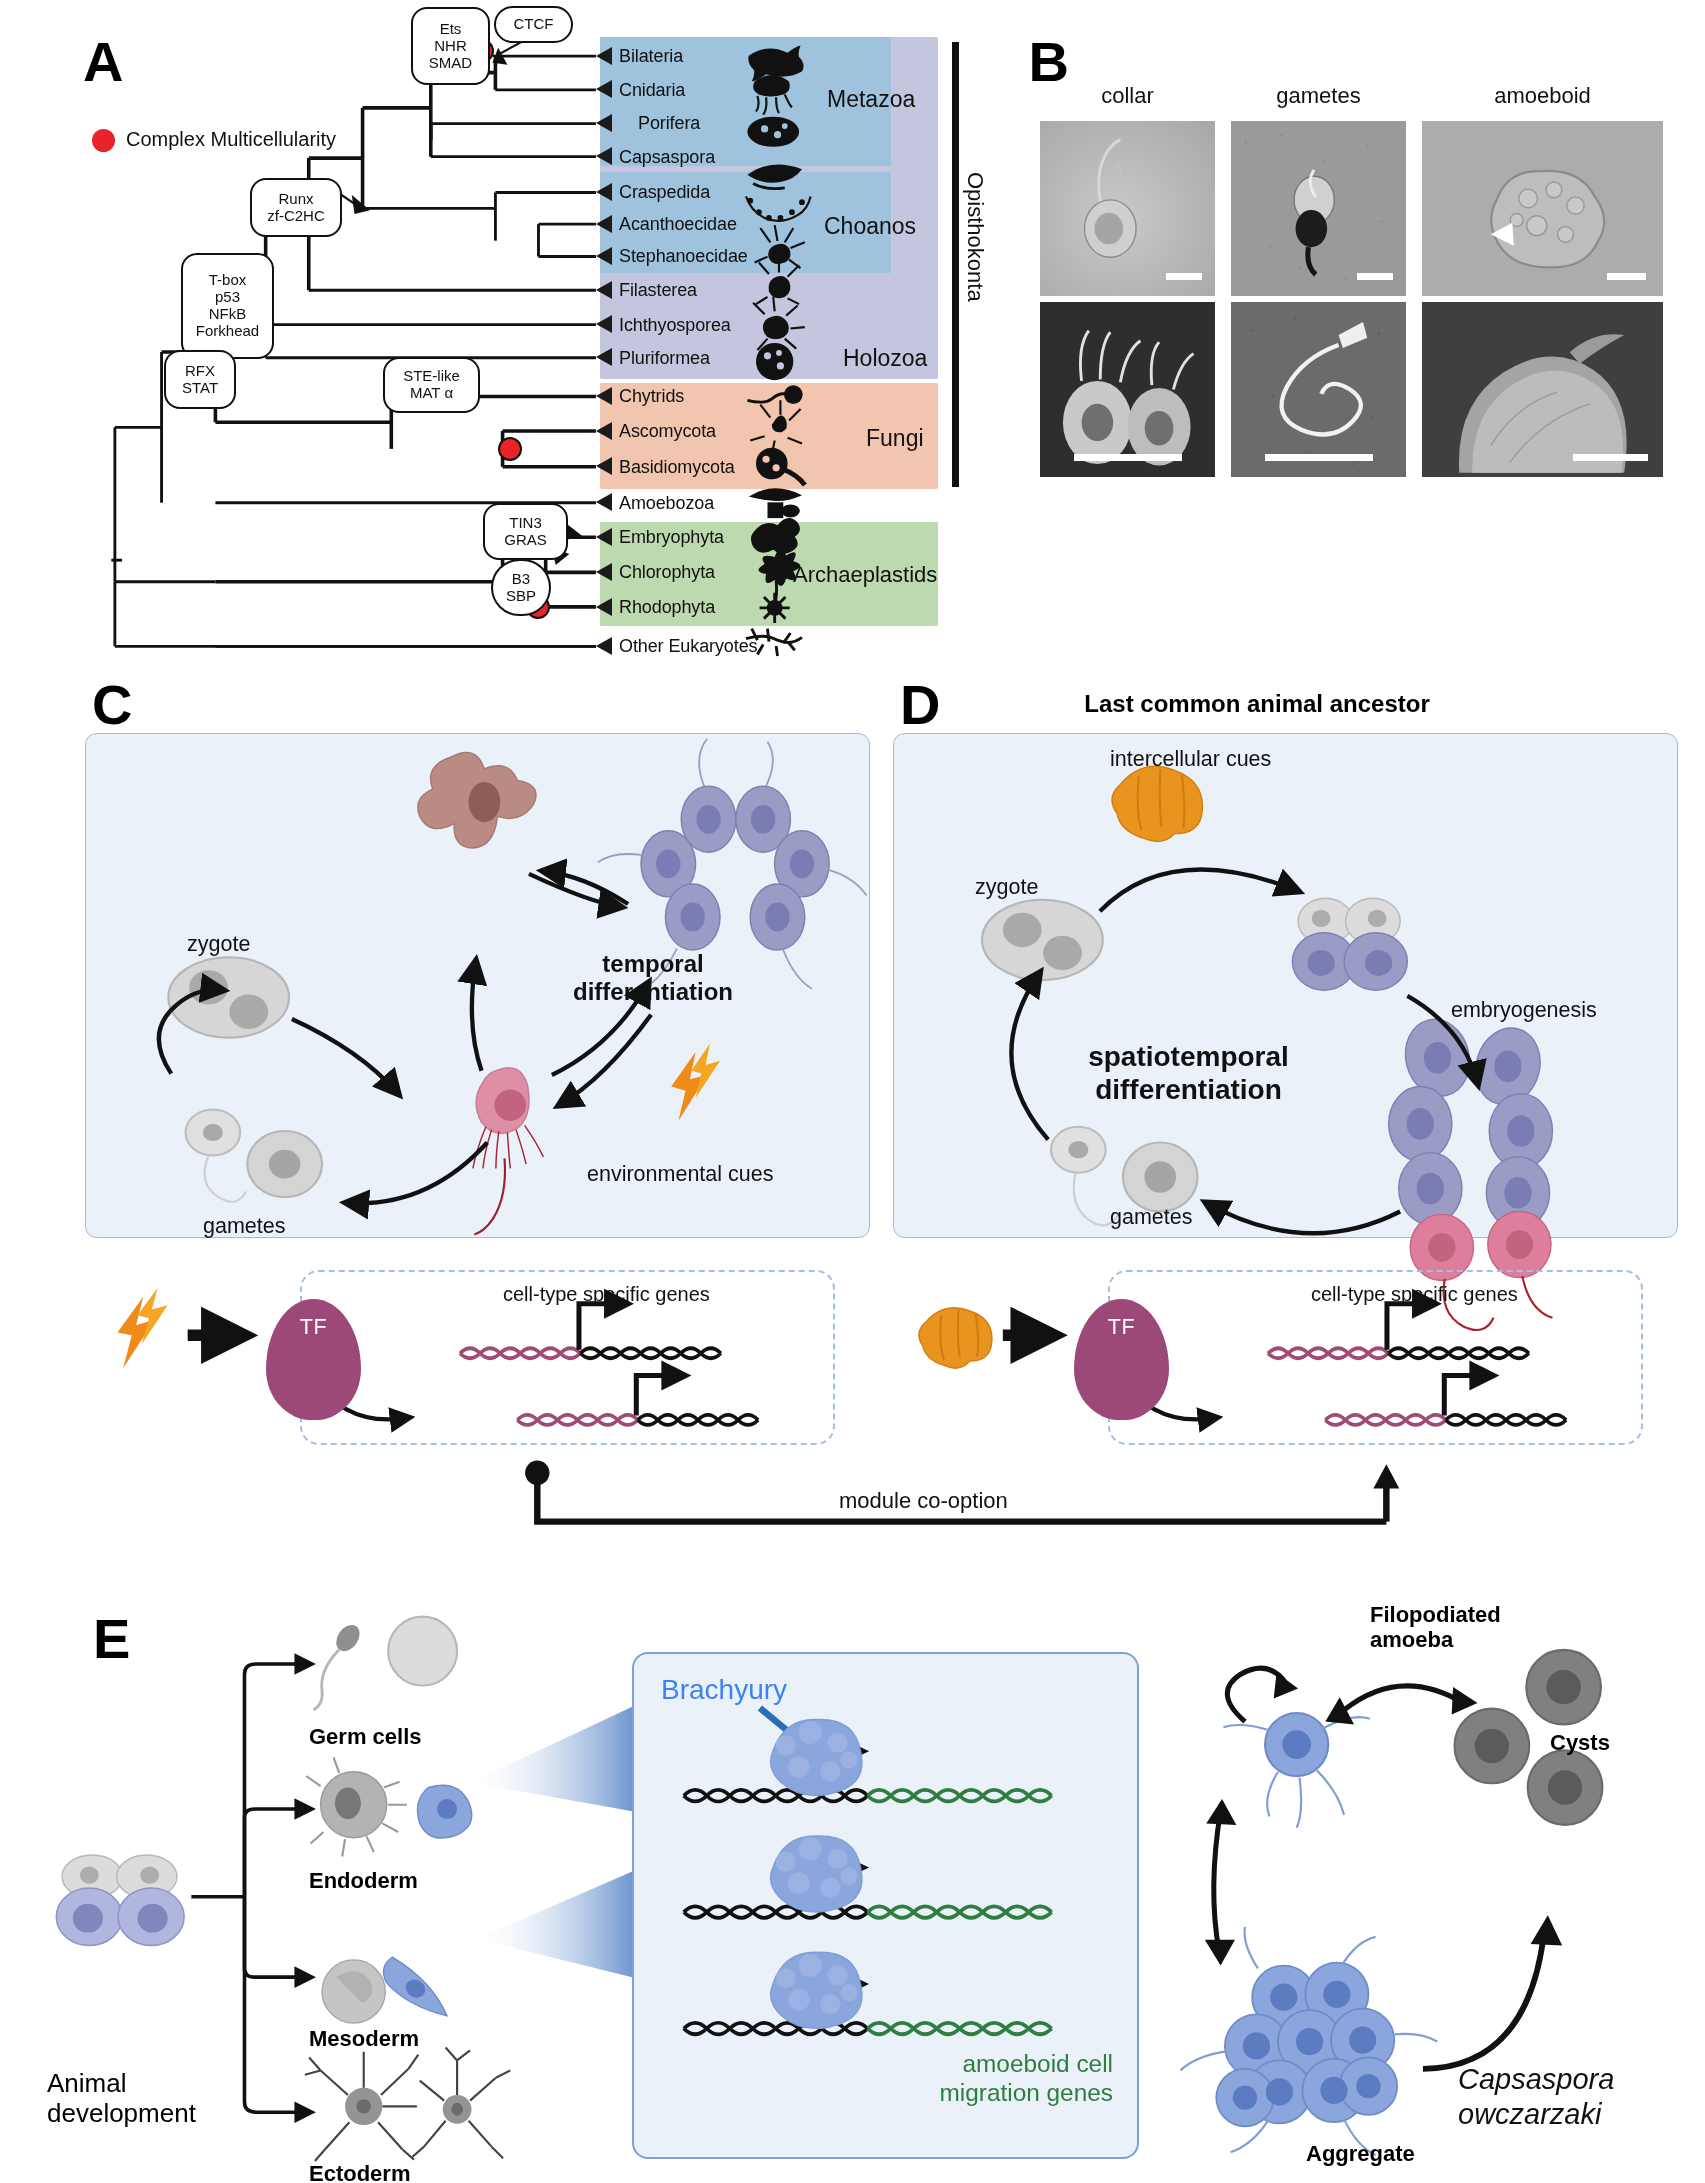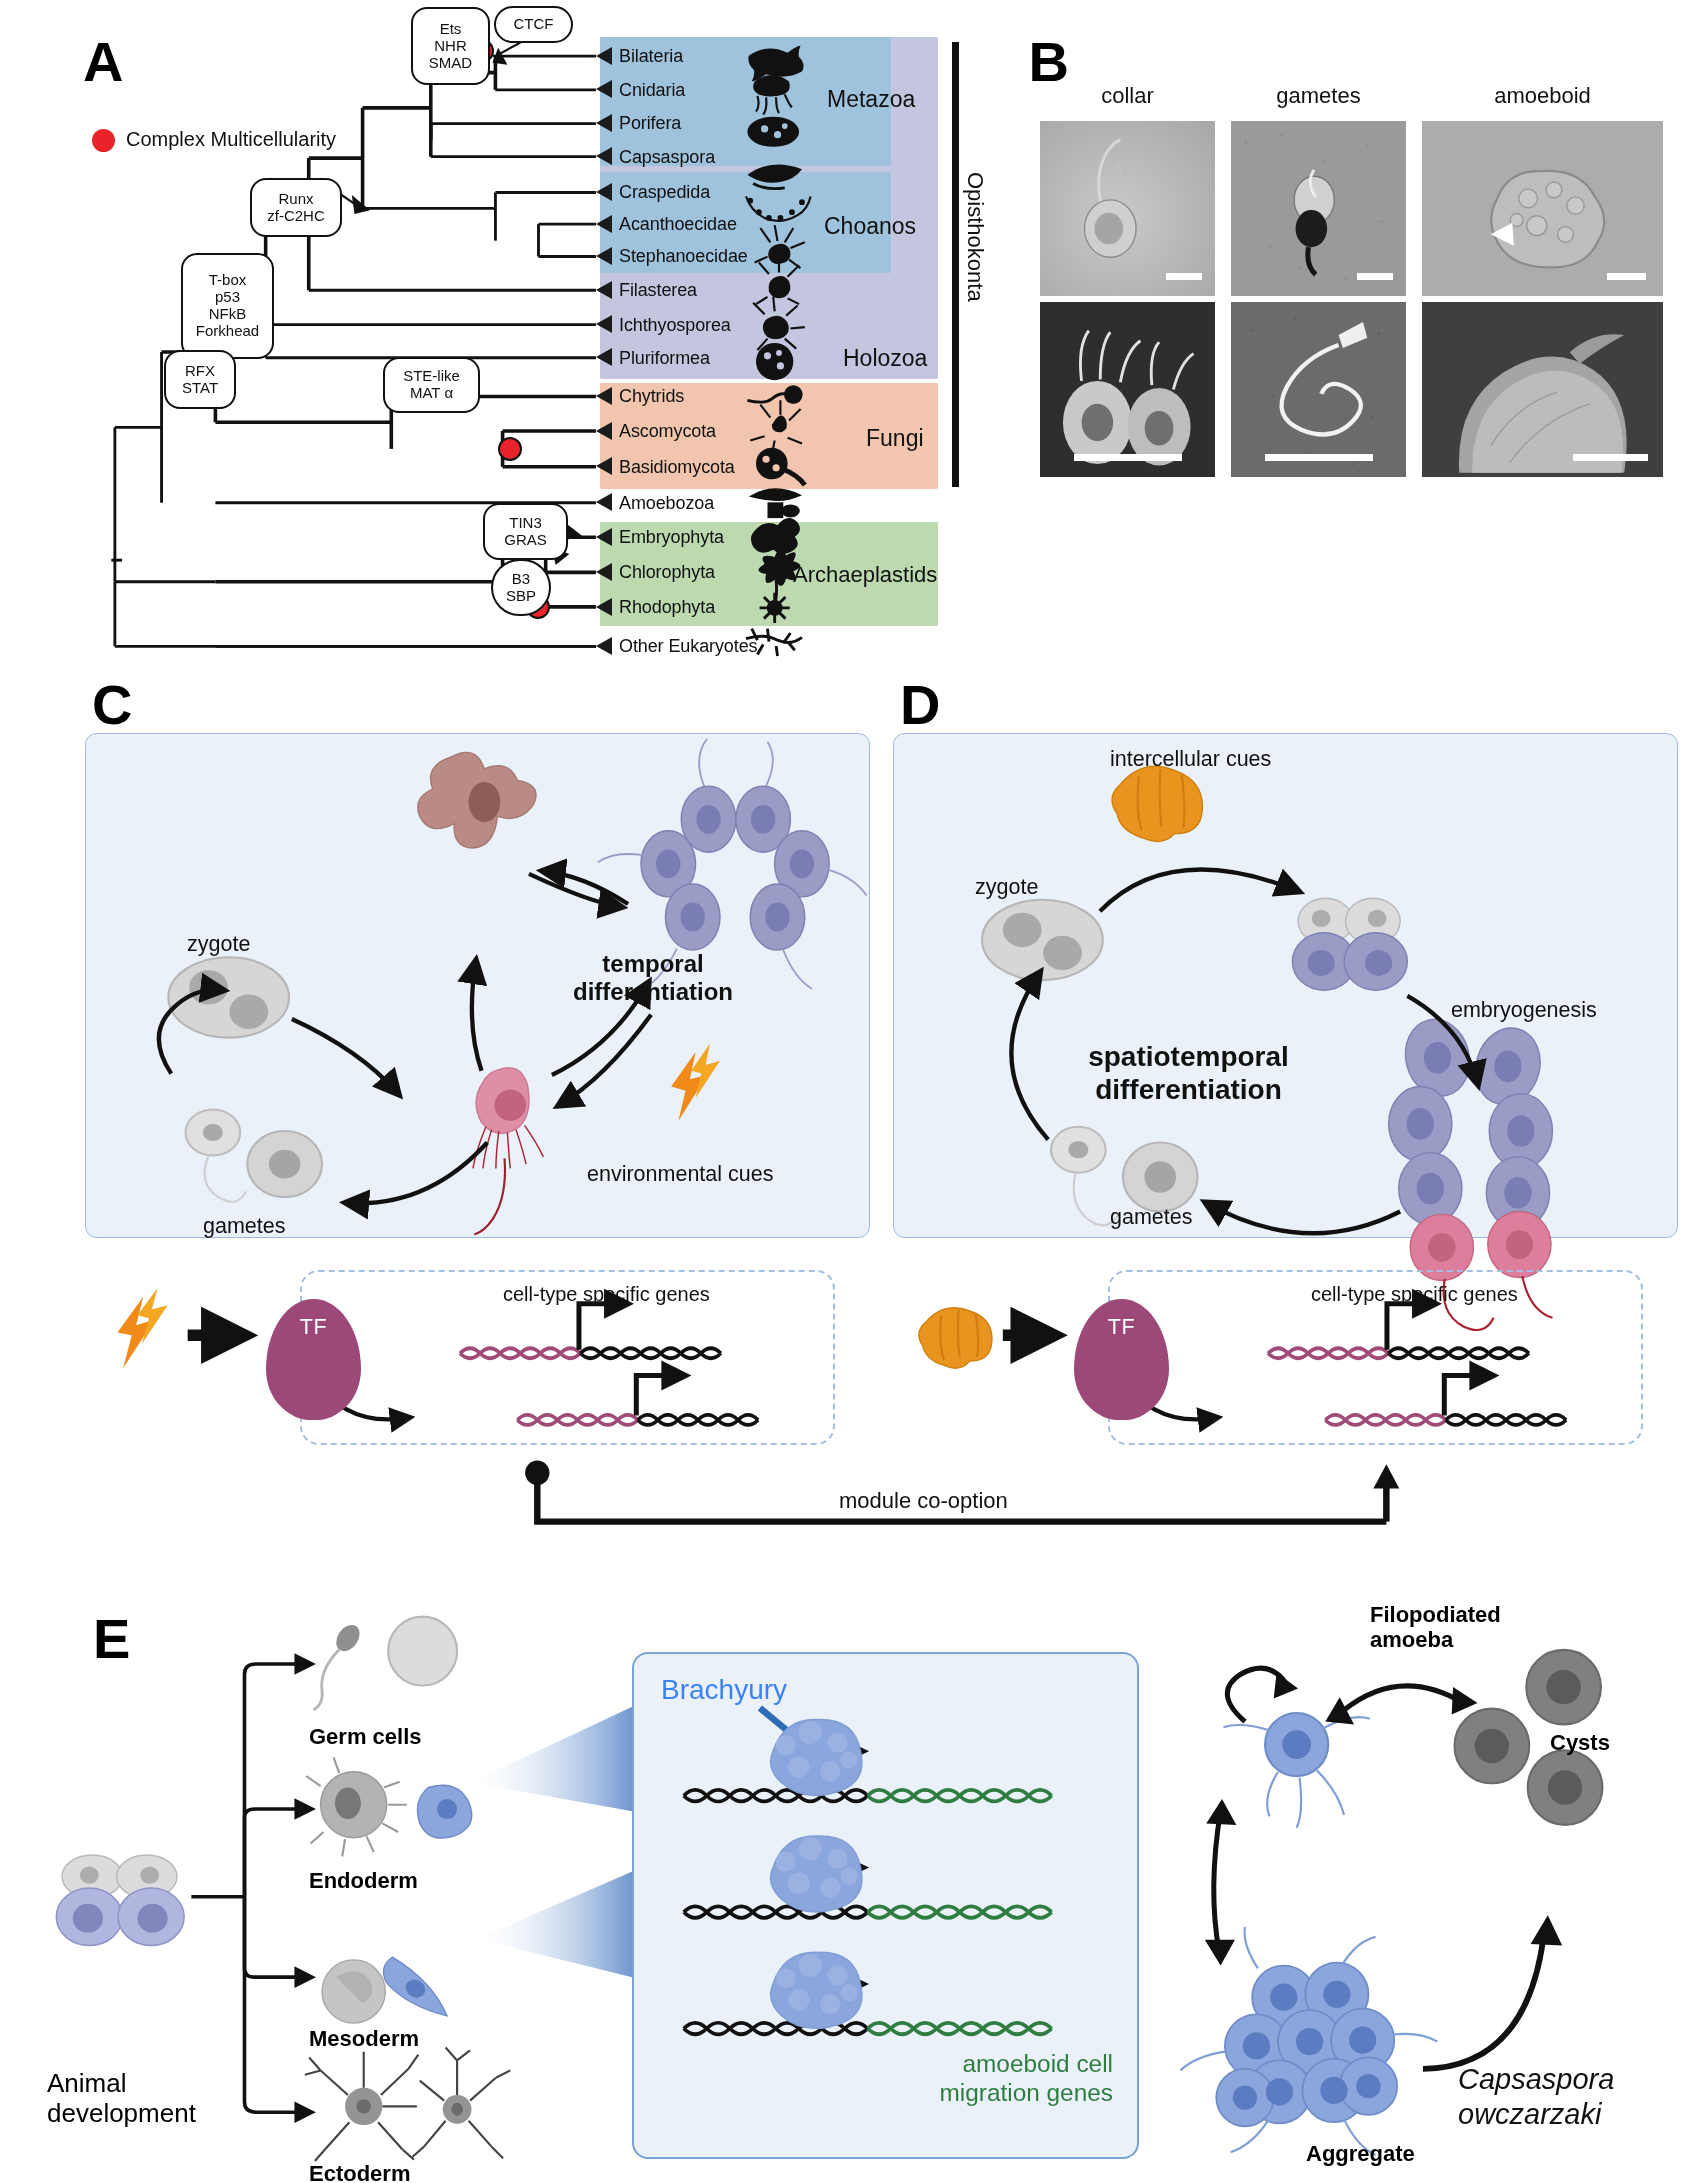--- a/index.html
+++ b/index.html
@@ -176,21 +176,21 @@
   <div class="tri" style="left:596px;top:422px;"></div>
   <div class="tri" style="left:596px;top:457px;"></div>
   <div class="tri" style="left:596px;top:493px;"></div>
   <div class="tri" style="left:596px;top:528px;"></div>
   <div class="tri" style="left:596px;top:563px;"></div>
   <div class="tri" style="left:596px;top:598px;"></div>
   <div class="tri" style="left:596px;top:637px;"></div>
 
   <div class="taxon" style="left:619px;top:46px;">Bilateria</div>
   <div class="taxon" style="left:619px;top:80px;">Cnidaria</div>
-  <div class="taxon" style="left:619px;top:113px;">Porifera</div>
+  <div class="taxon" style="left:638px;top:113px;">Porifera</div>
   <div class="taxon" style="left:619px;top:147px;">Capsaspora</div>
   <div class="taxon" style="left:619px;top:182px;">Craspedida</div>
   <div class="taxon" style="left:619px;top:214px;">Acanthoecidae</div>
   <div class="taxon" style="left:619px;top:246px;">Stephanoecidae</div>
   <div class="taxon" style="left:619px;top:280px;">Filasterea</div>
   <div class="taxon" style="left:619px;top:315px;">Ichthyosporea</div>
   <div class="taxon" style="left:619px;top:348px;">Pluriformea</div>
   <div class="taxon" style="left:619px;top:386px;">Chytrids</div>
   <div class="taxon" style="left:619px;top:421px;">Ascomycota</div>
   <div class="taxon" style="left:619px;top:457px;">Basidiomycota</div>
@@ -596,20 +596,21 @@
     <path d="M296,140 q44,66 124,56" stroke="#111" stroke-width="6" fill="none" marker-end="url(#cArrow3)"></path>
   </svg>
 
   <div class="tfblob" style="left:266px;top:631px;width:95px;height:121px;">
     <span>TF</span>
   </div>
 </div>
 
 <div class="abs" style="left:808px;top:668px;width:898px;height:883px;">
   <div class="abs panel-letter" style="left:92px;top:8.6px;">D</div>
+  <div class="cdtitle" style="left:0;top:21.5px;">Last common animal ancestor</div>
 
   <div class="cdbox" style="left:85px;top:65px;width:783px;height:503px;"></div>
 
   <svg class="abs" style="left:85px;top:65px;" width="783" height="503" viewBox="0 0 1090 700">
 
     <g>
       <path d="M316,72 q32,-38 76,-20 q44,16 38,60 q-4,28 -38,28 q-16,18 -44,6 q-32,-10 -36,-34 q-16,-22 4,-40 Z" fill="#e8941e" stroke="#cf800f" stroke-width="2"></path>
       <g stroke="#cf7d11" stroke-width="3" fill="none">
         <path d="M342,60 q-4,50 4,76"></path>
             <path d="M372,50 q-2,54 2,80"></path>

